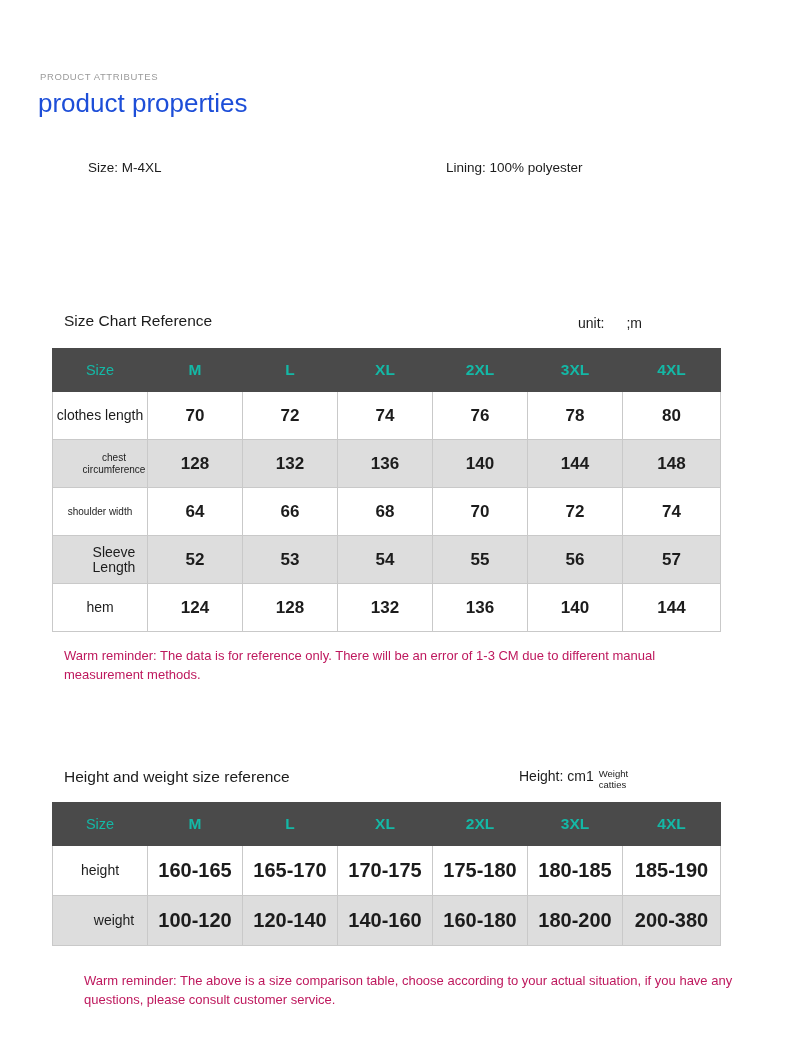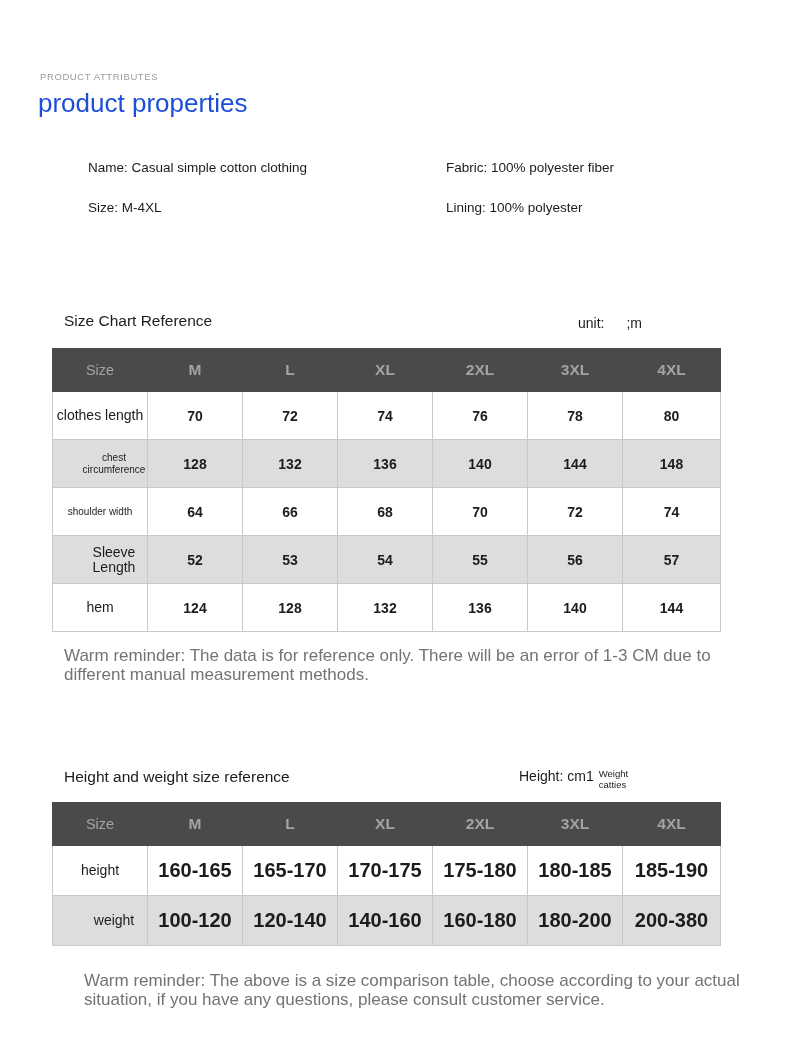--- a/index.html
+++ b/index.html
@@ -106,21 +106,21 @@
   }
   .size-table td,
   .size-table th {
     border: 1px solid #c9c9c9;
     text-align: center;
     vertical-align: middle;
     padding: 0;
   }
   .size-table thead th {
     background: #4a4a4a;
-    color: #a3a3a3;
+    color: #14b8a6;
     border: 1px solid #4a4a4a;
     font-weight: 400;
   }
   .size-table thead th.hdr-size {
     font-size: 14.5px;
   }
   .size-table thead th.hdr-col {
     font-size: 15.5px;
     font-weight: 700;
   }
@@ -135,21 +135,21 @@
     background: #ffffff;
     font-size: 14px;
     color: #1c1c1c;
     line-height: 15px;
   }
   td.lbl.small {
     font-size: 10px;
     line-height: 11.5px;
   }
   td.val {
-    font-size: 14px;
+    font-size: 17px;
     font-weight: 700;
     color: #1c1c1c;
   }
   td.val.rng {
     font-size: 20px;
     font-weight: 700;
   }
 
   
   #table-size-chart {
@@ -165,46 +165,42 @@
     left: 52px;
     top: 802px;
     width: 668px;
   }
   #table-hw thead th { height: 42px; }
   #table-hw tbody td { height: 49px; }
 
   
   .note {
     position: absolute;
-    font-size: 17px;
+    font-size: 13px;
     line-height: 19px;
-    color: #737373;
+    color: #be185d;
   }
   #note-1 {
     left: 64px;
     top: 646px;
     width: 660px;
   }
   #note-2 {
     left: 84px;
     top: 971px;
     width: 670px;
   }
 </style>
 </head>
 <body>
 
 <div class="kicker">PRODUCT ATTRIBUTES</div>
 <div class="page-title">product properties</div>
 
 <div class="attrs">
-  <div class="attr-row">
-    <span class="attr-left">Name: Casual simple cotton clothing</span>
-    <span class="attr-right">Fabric: 100% polyester fiber</span>
-  </div>
   <div class="attr-row">
     <span class="attr-left">Size: M-4XL</span>
     <span class="attr-right">Lining: 100% polyester</span>
   </div>
 </div>
 
 <div class="sec-head" style="top:312px;">
   <span class="sec-title">Size Chart Reference</span>
   <span class="sec-unit" style="left:578px; top:3px;">
     <span>unit:</span><span class="sec-unit-gap"></span><span>;m</span>

